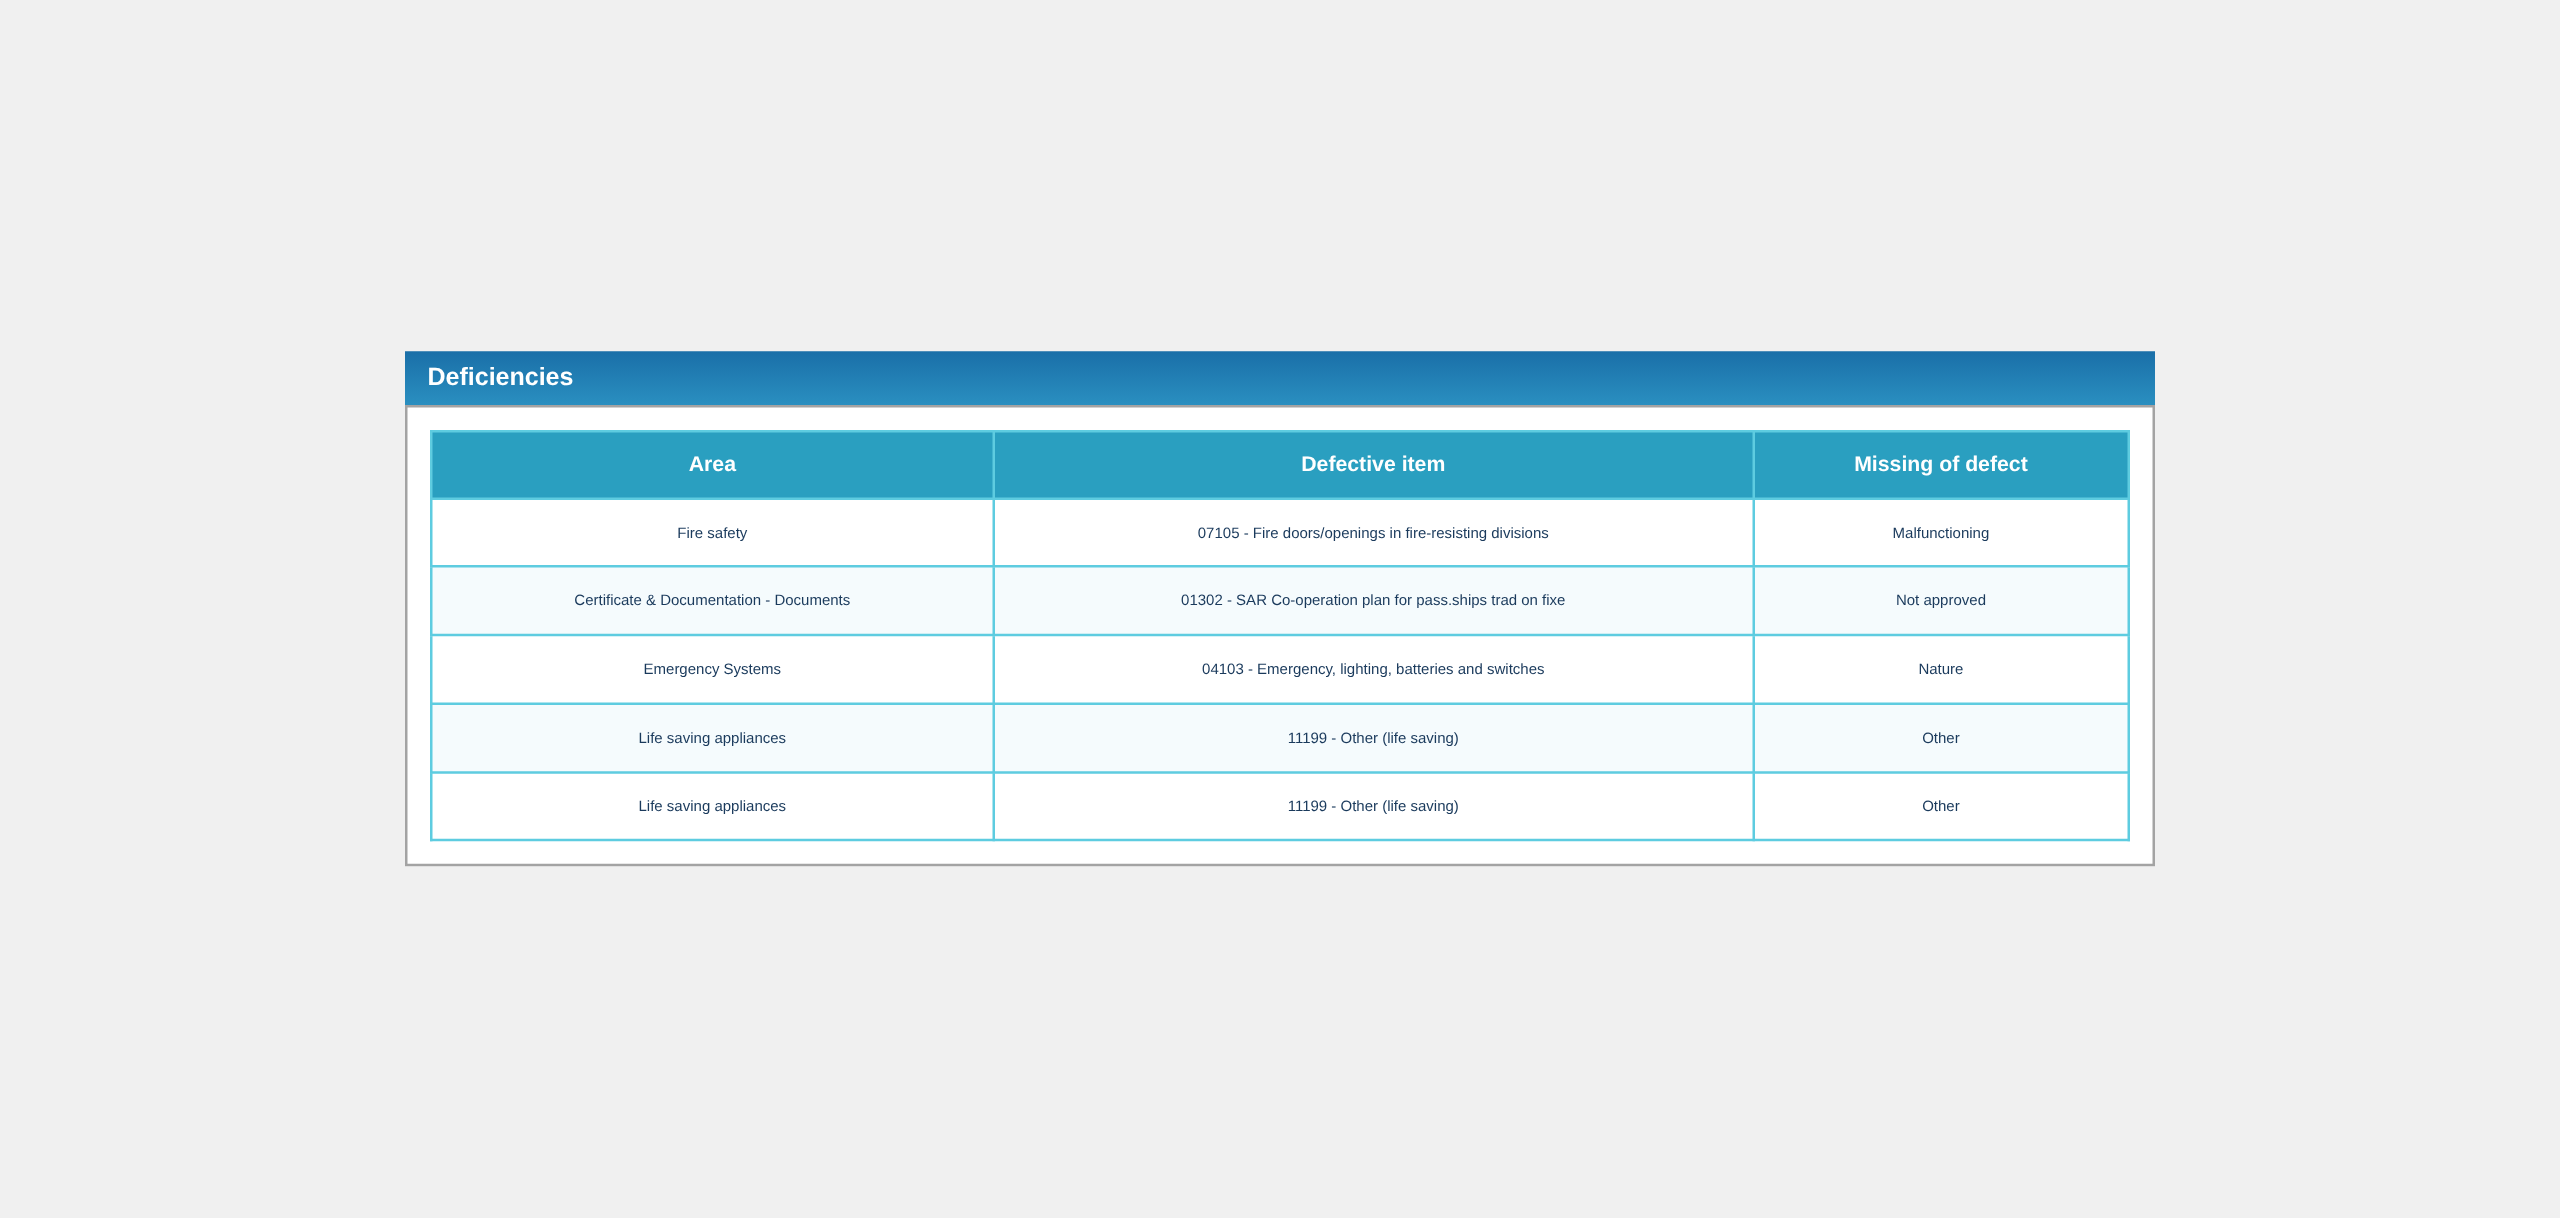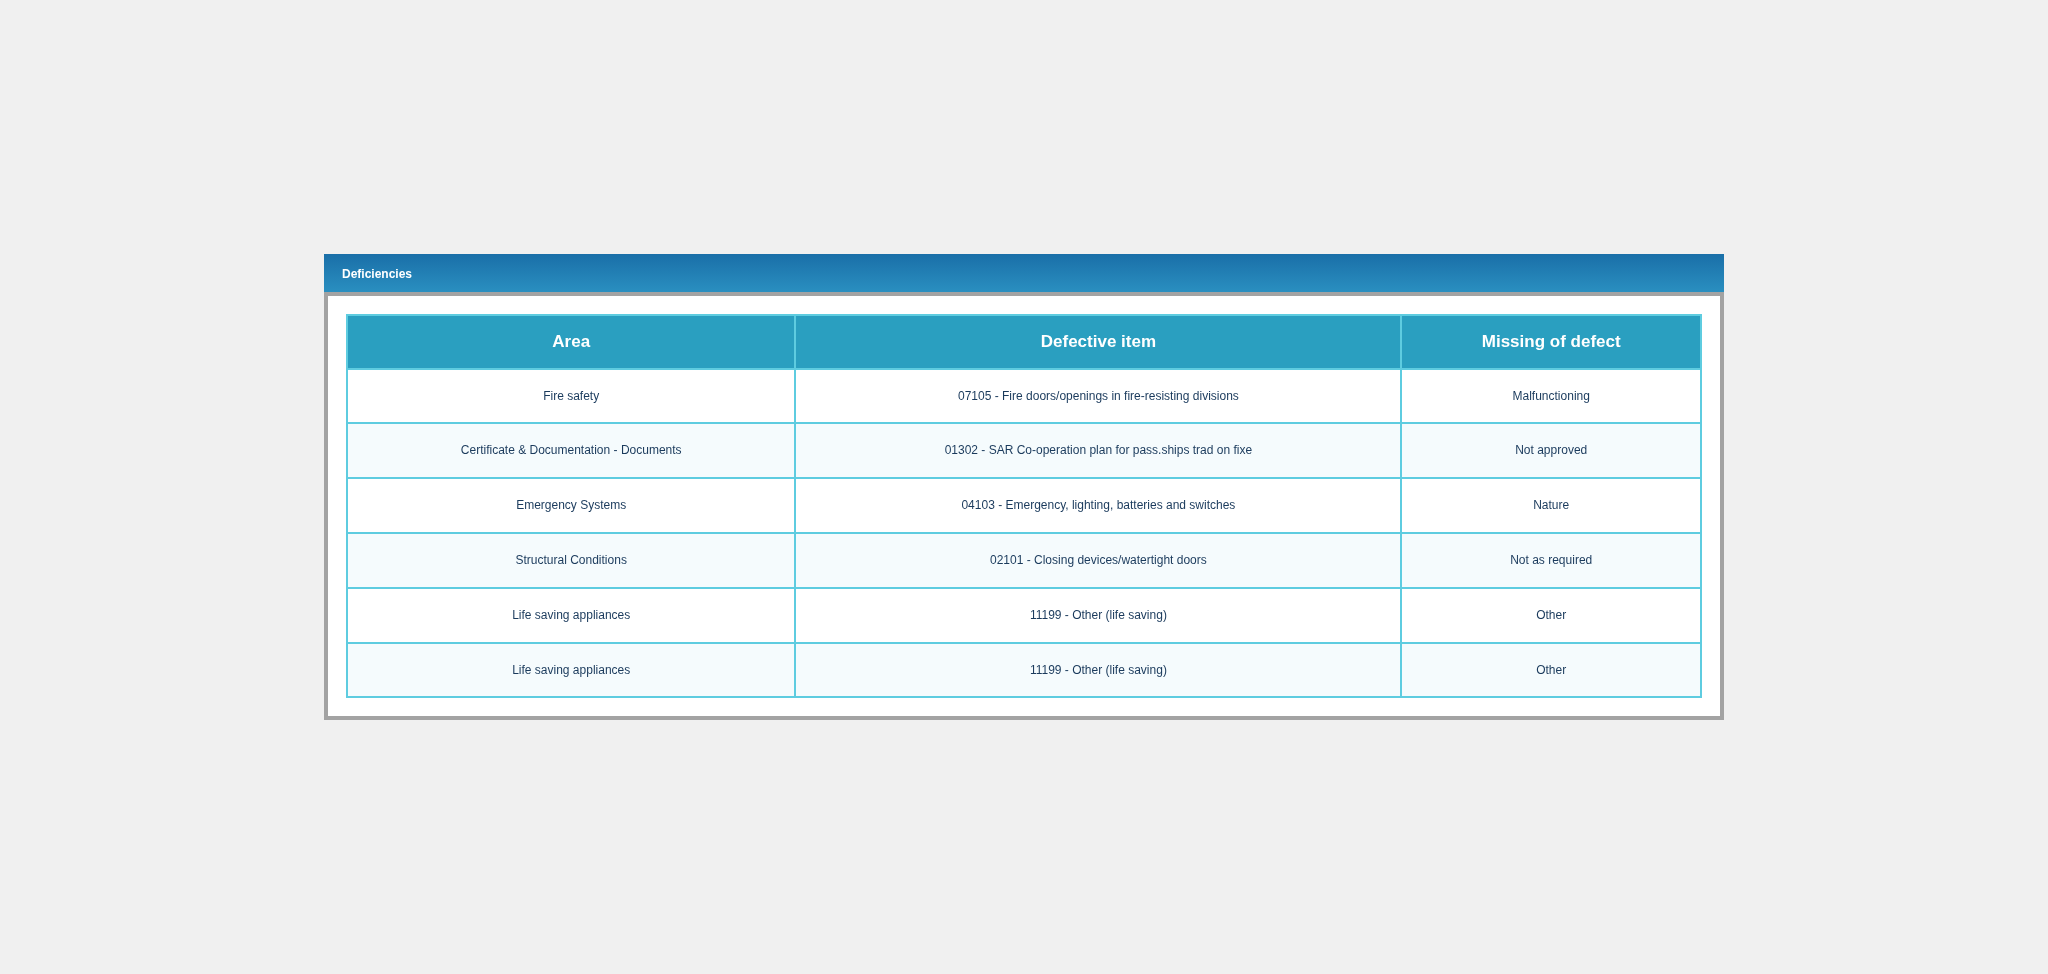--- a/index.html
+++ b/index.html
@@ -24,27 +24,27 @@
     }
 
     .section-header {
       background: linear-gradient(to bottom, #1a6fa8, #2a8fc0);
       padding: 10px 18px;
       border-radius: 0;
     }
 
     .section-header-title {
       color: #ffffff;
-      font-size: 12px;
+      font-size: 20px;
       font-weight: bold;
     }
 
     .table-container {
       background: #ffffff;
-      border: 4px solid #a3a3a3;
+      border: 2px solid #a3a3a3;
       padding: 18px;
       margin-top: 0;
     }
 
     .deficiencies-table {
       width: 100%;
       border-collapse: collapse;
     }
 
     .deficiencies-table thead tr th {
@@ -115,25 +115,20 @@
             <td>Certificate &amp; Documentation - Documents</td>
             <td>01302 - SAR Co-operation plan for pass.ships trad on fixe</td>
             <td>Not approved</td>
           </tr>
           <tr>
             <td>Emergency Systems</td>
             <td>04103 - Emergency, lighting, batteries and switches</td>
             <td>Nature</td>
           </tr>
           <tr>
-            <td>Structural Conditions</td>
-            <td>02101 - Closing devices/watertight doors</td>
-            <td>Not as required</td>
-          </tr>
-          <tr>
             <td>Life saving appliances</td>
             <td>11199 - Other (life saving)</td>
             <td>Other</td>
           </tr>
           <tr>
             <td>Life saving appliances</td>
             <td>11199 - Other (life saving)</td>
             <td>Other</td>
           </tr>
         </tbody>

